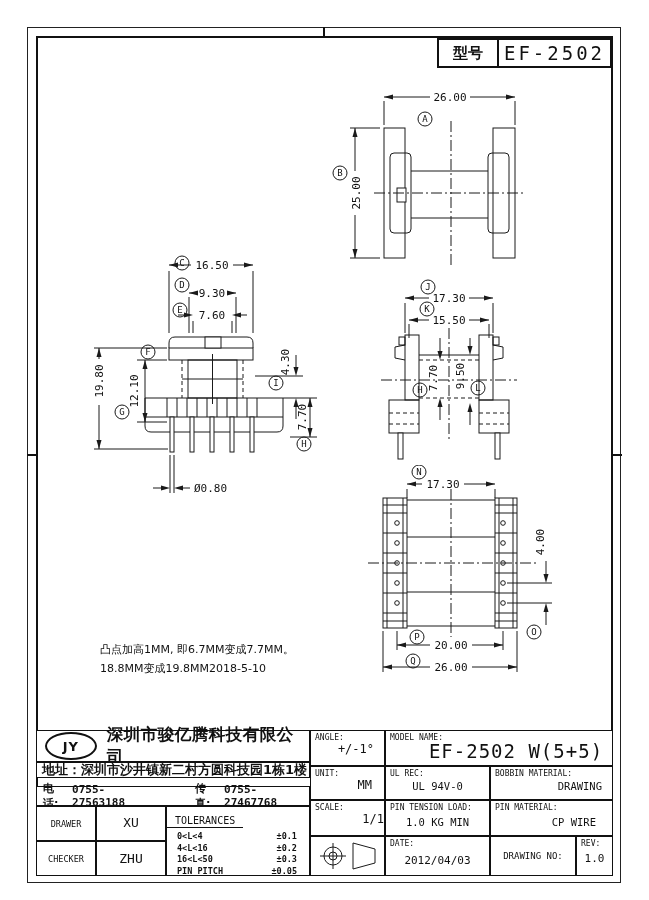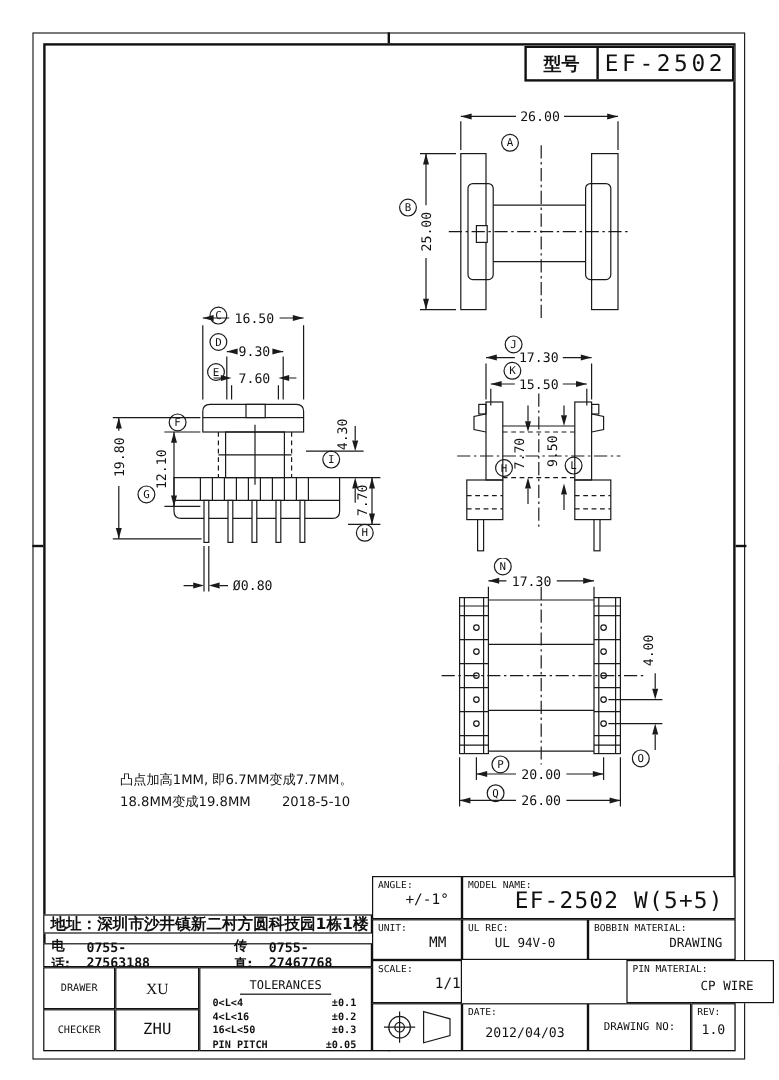--- a/index.html
+++ b/index.html
@@ -17,21 +17,21 @@
   svg .ln{stroke:#1a1a1a;stroke-width:1;fill:none;}
   svg .lnf{stroke:#1a1a1a;stroke-width:1;fill:#fff;}
   svg .dash{stroke-dasharray:4,3;}
   svg .cdash{stroke-dasharray:11,3,2,3;}
   svg .arr{fill:#1a1a1a;stroke:none;}
   svg text{fill:#111;font-family:"DejaVu Sans Mono",monospace;font-size:11px;}
   svg text.dim{text-anchor:middle;}
   svg text.tag{font-size:9px;text-anchor:middle;}
   
   #notes{left:100px;top:640px;width:250px;font-size:11px;line-height:19px;color:#111;}
-  #notes .nrow{display:flex;gap:26px;}
+  #notes .nrow{display:flex;}
   
   #tblock{left:36px;top:730px;width:577px;height:146px;box-sizing:border-box;}
   #tblock .cell{position:absolute;border:1px solid #111;box-sizing:border-box;background:#fff;}
   .small-label{font-family:"DejaVu Sans Mono",monospace;font-size:8px;display:block;padding:2px 0 0 4px;}
   .cell-val{font-family:"DejaVu Sans Mono",monospace;display:block;}
   #logo-oval{width:48px;height:24px;border:2px solid #111;border-radius:50%;display:flex;align-items:center;justify-content:center;font-weight:bold;font-size:13px;letter-spacing:1px;}
   .tol-row{display:flex;justify-content:space-between;padding:0 12px 0 10px;font-family:"DejaVu Sans Mono",monospace;font-size:8.5px;line-height:11.5px;font-weight:bold;}
 </style>
 </head>
 <body>
@@ -250,36 +250,40 @@
   <div class="abs" id="notes">
     <div>凸点加高1MM, 即6.7MM变成7.7MM。</div>
     <div class="nrow">
       <span>18.8MM变成19.8MM</span>
       <span>2018-5-10</span>
     </div>
   </div>
 
   <div class="abs" id="tblock">
 
+    <div class="cell" style="left:0;top:0;width:274px;height:32px;display:flex;align-items:center;gap:10px;padding-left:8px;">
+      <div id="logo-oval">JY</div>
+      <span style="font-size:16.5px;font-weight:600;letter-spacing:0.5px;">深圳市骏亿腾科技有限公司</span>
+    </div>
     <div class="cell" style="left:0;top:32px;width:274px;height:16px;display:flex;align-items:center;padding-left:5px;font-size:13px;font-weight:600;">
       <span>地址：</span>
         <span>深圳市沙井镇新二村方圆科技园1栋1楼</span>
     </div>
     <div class="cell" style="left:0;top:56px;width:274px;height:20px;display:flex;align-items:center;font-size:11px;font-weight:600;">
       <span style="padding-left:6px;">电话:</span>
       <span style="font-family:'DejaVu Sans Mono',monospace;padding-left:3px;">0755-27563188</span>
       <span style="padding-left:38px;">传真:</span>
       <span style="font-family:'DejaVu Sans Mono',monospace;padding-left:3px;">0755-27467768</span>
     </div>
     <div class="cell" style="left:0;top:76px;width:60px;height:35px;display:flex;align-items:center;justify-content:center;font-size:8.5px;font-family:'DejaVu Sans Mono',monospace;">DRAWER</div>
-    <div class="cell" style="left:60px;top:76px;width:70px;height:35px;display:flex;align-items:center;justify-content:center;font-size:13px;font-family:Liberation Serif, serif;">XU</div>
+    <div class="cell" style="left:60px;top:76px;width:70px;height:35px;display:flex;align-items:center;justify-content:center;font-size:13px;font-family:Liberation Mono, monospace;">XU</div>
     <div class="cell" style="left:0;top:111px;width:60px;height:35px;display:flex;align-items:center;justify-content:center;font-size:8.5px;font-family:'DejaVu Sans Mono',monospace;">CHECKER</div>
     <div class="cell" style="left:60px;top:111px;width:70px;height:35px;display:flex;align-items:center;justify-content:center;font-size:13px;font-family:'DejaVu Sans Mono',monospace;">ZHU</div>
     <div class="cell" style="left:130px;top:76px;width:144px;height:70px;">
-      <div style="text-align:center;padding-top:2px;">
+      <div style="padding-top:2px;">
         <span style="font-size:10px;font-family:'DejaVu Sans Mono',monospace;border-bottom:1px solid #111;padding:0 8px 1px 8px;">TOLERANCES</span>
       </div>
       <div style="padding-top:3px;">
         <div class="tol-row">
             <span>0&lt;L&lt;4</span>
             <span>±0.1</span>
           </div>
         <div class="tol-row">
             <span>4&lt;L&lt;16</span>
             <span>±0.2</span>
@@ -312,21 +316,25 @@
       <span class="cell-val" style="font-size:10.5px;text-align:center;padding-top:2px;">UL 94V-0</span>
     </div>
     <div class="cell" style="left:454px;top:36px;width:123px;height:34px;">
       <span class="small-label">BOBBIN MATERIAL:</span>
       <span class="cell-val" style="font-size:10.5px;text-align:right;padding:2px 10px 0 0;">DRAWING</span>
     </div>
     <div class="cell" style="left:274px;top:70px;width:75px;height:36px;">
       <span class="small-label">SCALE:</span>
       <span class="cell-val" style="font-size:12px;text-align:right;padding-right:0;">1/1</span>
     </div>
-    <div class="cell" style="left:454px;top:70px;width:123px;height:36px;margin-left:32px;">
+    <div class="cell" style="left:349px;top:70px;width:105px;height:36px;">
+      <span class="small-label">PIN TENSION LOAD:</span>
+      <span class="cell-val" style="font-size:10.5px;text-align:center;padding-top:4px;">1.0 KG MIN</span>
+    </div>
+    <div class="cell" style="left:454px;top:70px;width:123px;height:36px;">
       <span class="small-label">PIN MATERIAL:</span>
       <span class="cell-val" style="font-size:10.5px;text-align:right;padding:4px 16px 0 0;">CP WIRE</span>
     </div>
     <div class="cell" style="left:274px;top:106px;width:75px;height:40px;display:flex;align-items:center;justify-content:center;">
       <svg width="70" height="36" viewBox="0 0 70 36" style="position:static;">
         <circle class="ln" cx="20" cy="18" r="9"></circle>
         <circle class="ln" cx="20" cy="18" r="4"></circle>
         <path class="ln" d="M7,18 H33 M20,5 V31"></path>
         <polygon class="ln" points="40,5 62,11 62,25 40,31"></polygon>
       </svg>

